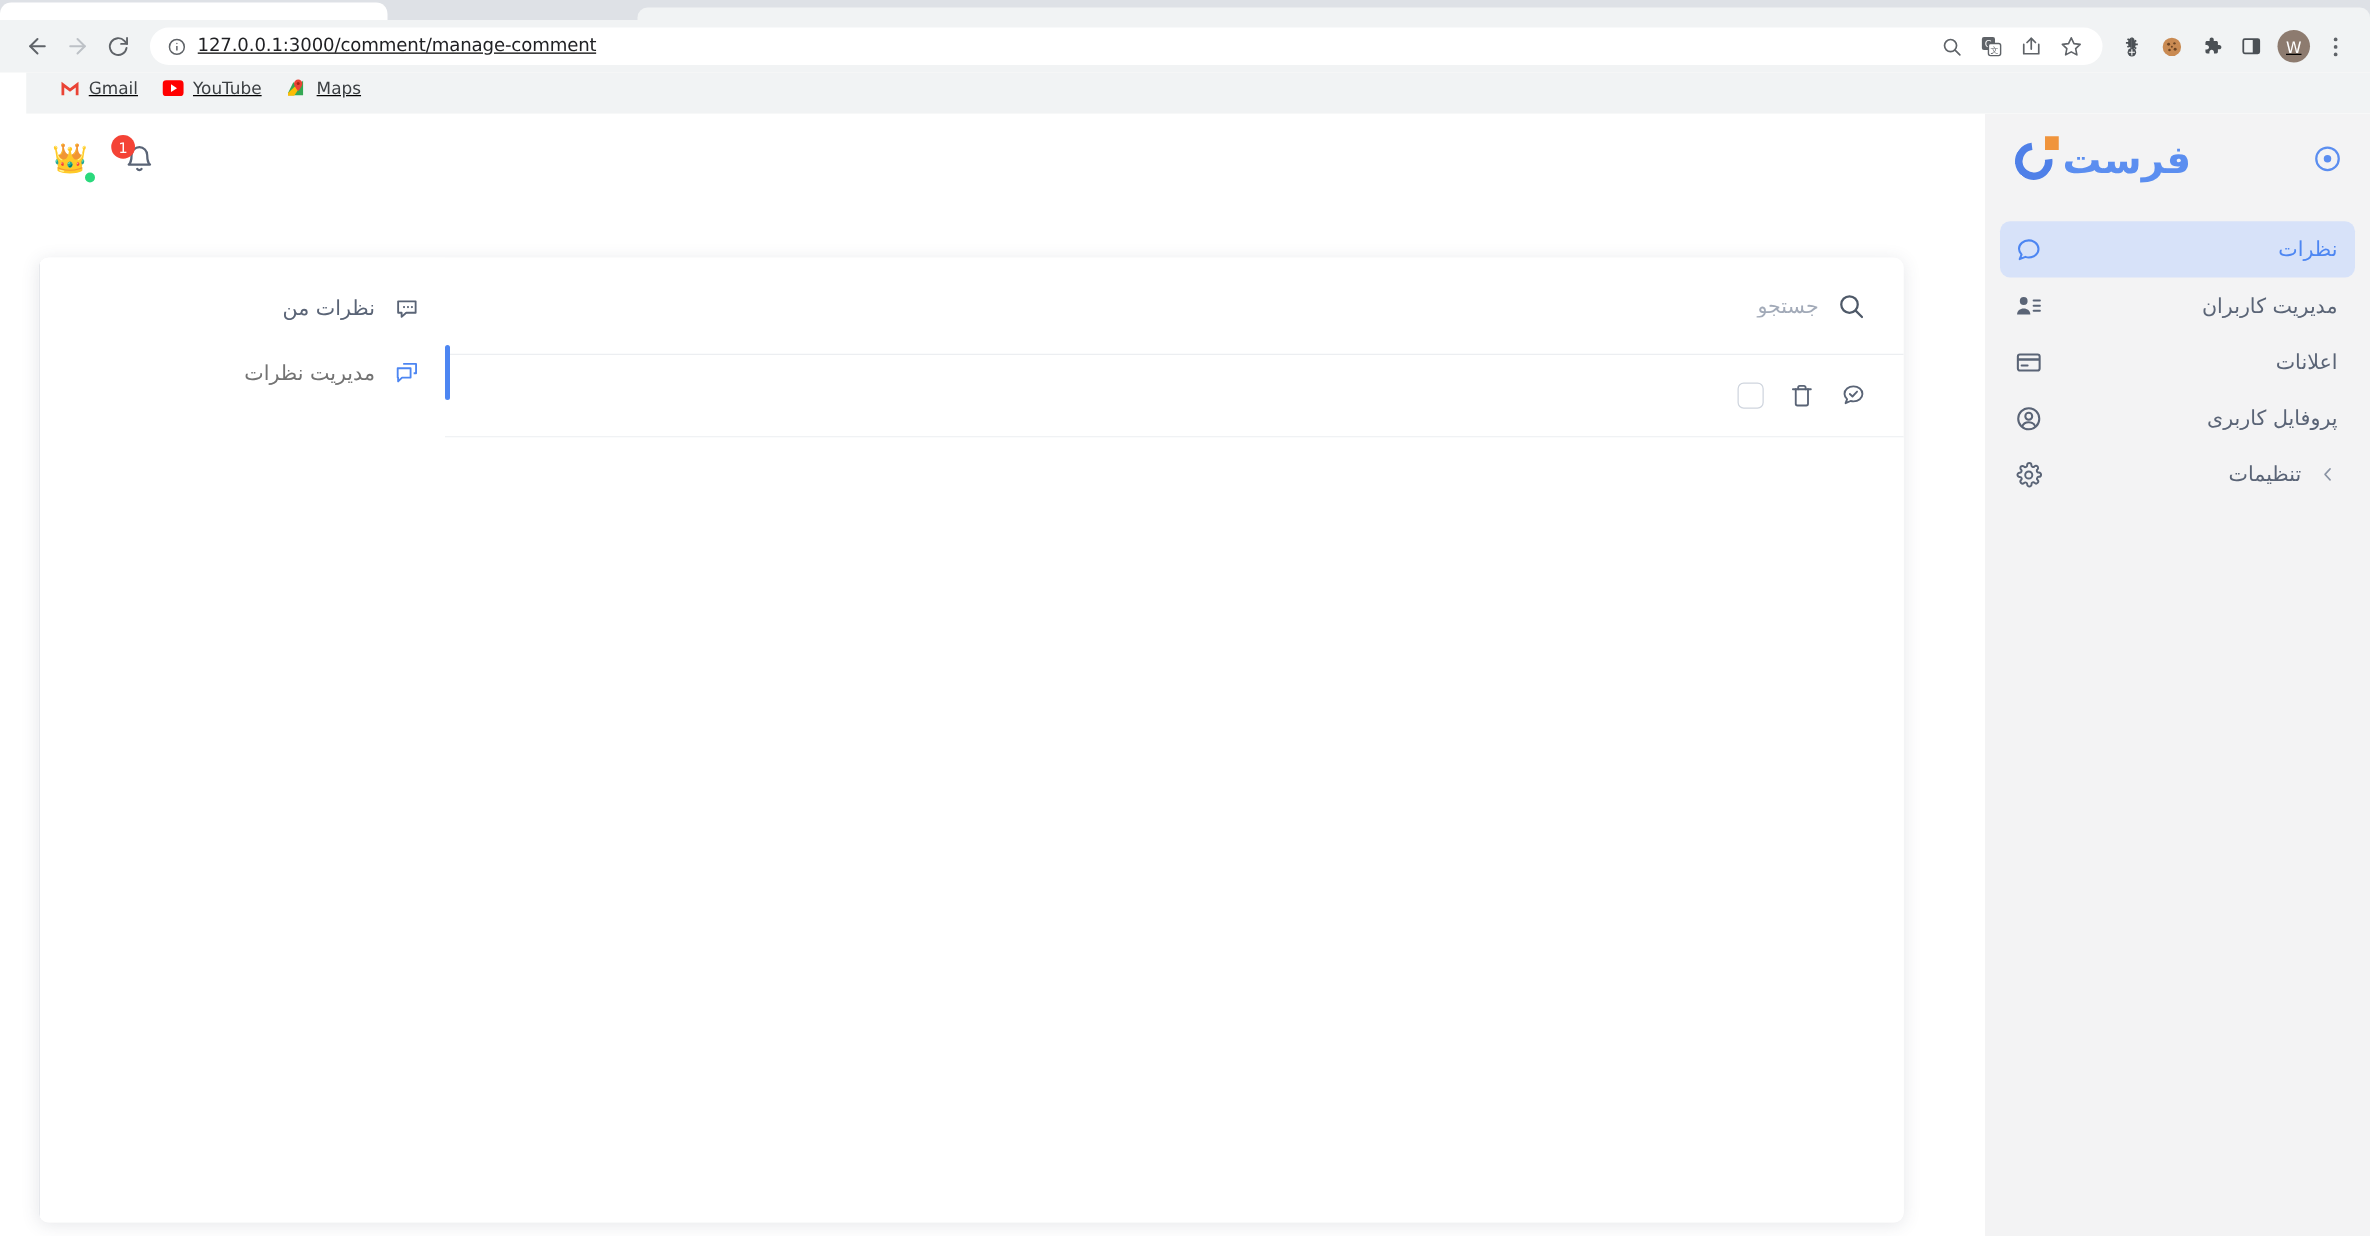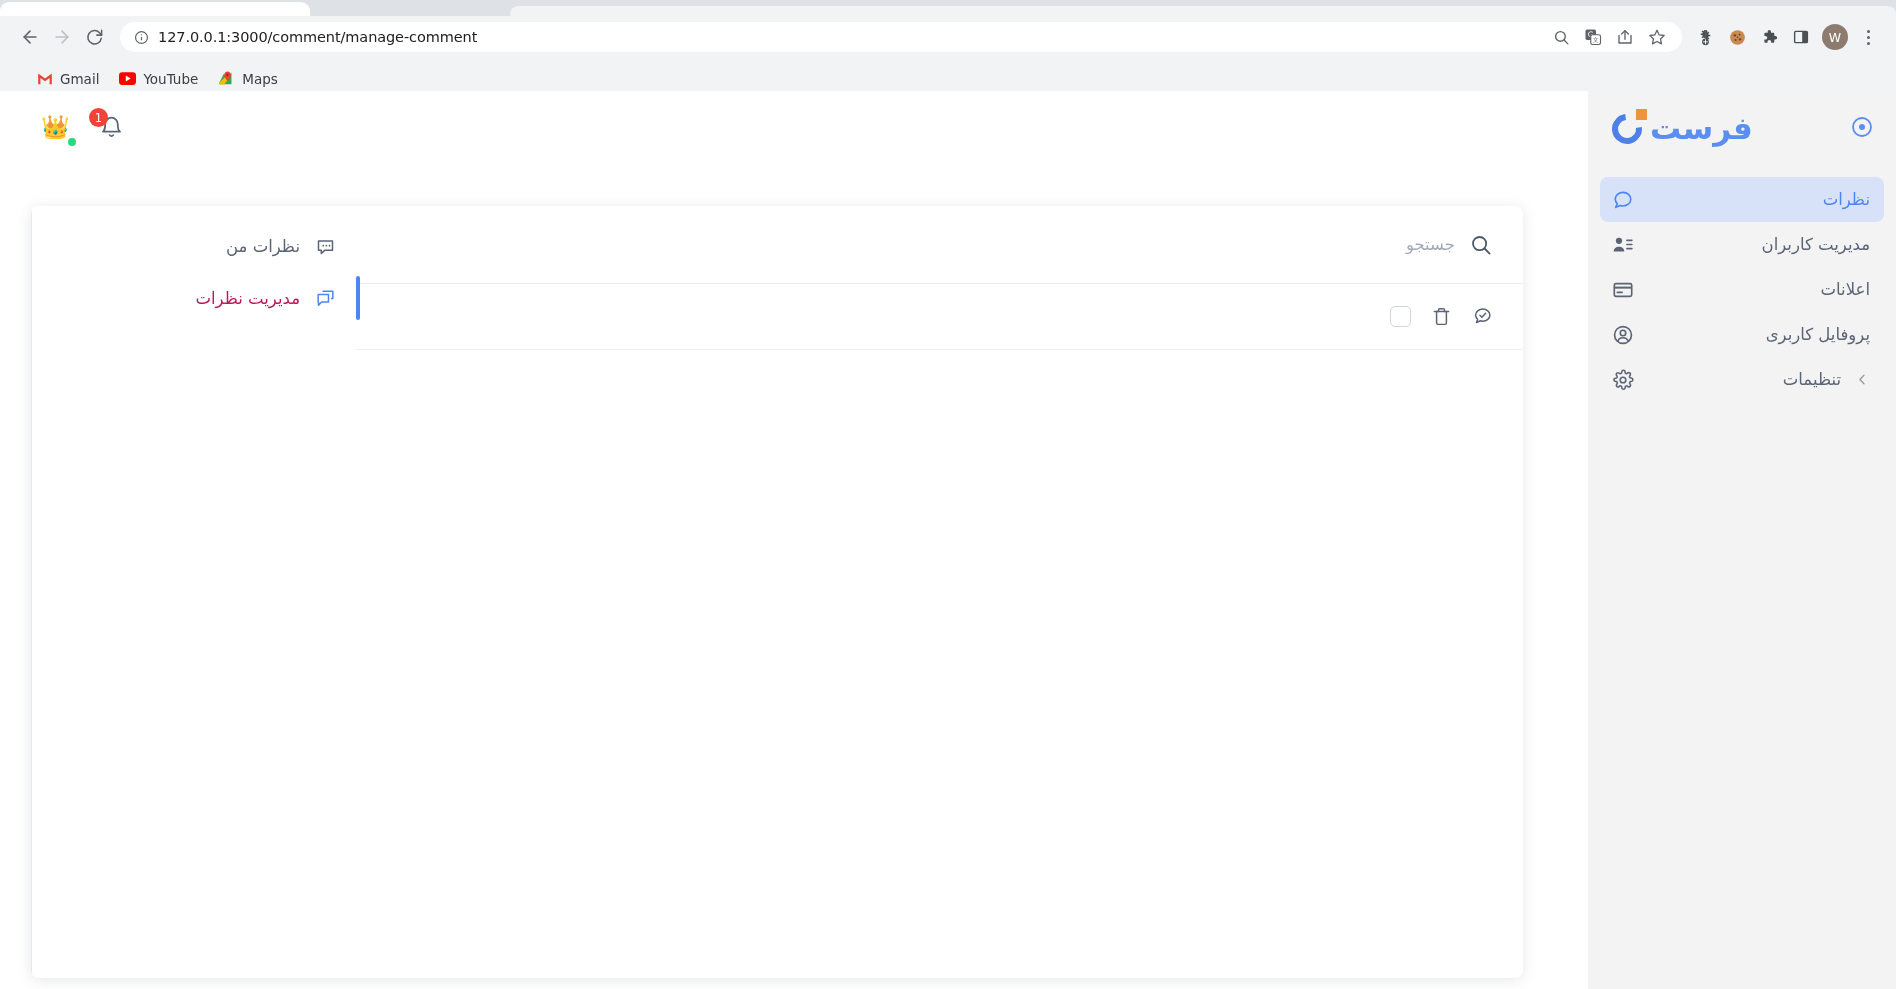--- a/index.html
+++ b/index.html
@@ -6,21 +6,21 @@
 
   html, body {
     width: 1896px;
     height: 989px;
     overflow: hidden;
     font-family: "DejaVu Sans", "Liberation Sans", sans-serif;
     background: #ffffff;
   }
 
   
-  #browser { width: 1896px; height: 989px; position: relative; }
+  #browser { width: 1896px; height: 989px; position: relative; text-decoration: underline; }
 
   .tabstrip {
     height: 16px;
     background: #dee1e6;
     position: relative;
     overflow: hidden;
   }
   .tab-active {
     position: absolute;
     left: 0px;
@@ -107,24 +107,25 @@
     width: 28px; height: 30px;
     display: flex; flex-direction: column; align-items: center; justify-content: center;
     gap: 3px; flex: none;
   }
   .kebab i { width: 3px; height: 3px; border-radius: 50%; background: #5f6368; display:block; }
 
   .bookmarkbar {
     height: 33px;
     background: #f1f3f4;
     display: flex;
-    align-items: flex-end;
-    padding: 0 28px;
+    align-items: flex-start;
+    padding: 0 18px;
     direction: ltr;
     gap: 4px;
+    margin-left: 21px;
   }
   .bm {
     display: flex; align-items: center; gap: 7px;
     padding: 4px 8px; border-radius: 4px;
     font-size: 13.5px; color: #3c4043;
     white-space: nowrap;
   }
   .bm-ico { width: 17px; height: 17px; display:flex; align-items:center; justify-content:center; flex:none; }
 
   
@@ -227,21 +228,21 @@
     align-items: center;
     justify-content: flex-start;
     padding: 0 20px 0 16px;
     gap: 14px;
     color: #5a6476;
     font-size: 16.5px;
     position: relative;
   }
   .sub-item:first-child { margin-top: 14px; }
   .sub-item .ico { width: 22px; height: 22px; display:flex; align-items:center; justify-content:center; flex:none; }
-  .sub-item.active { color: #be185d; align-items: center; }
+  .sub-item.active { color: #737373; align-items: center; }
   .sub-item.active .ico { color: #4d86f2; }
   .sub-accent {
     position: absolute;
     right: -4px;
     top: 4px;
     width: 4px;
     height: 44px;
     background: #4d86f2;
     border-radius: 2px;
   }

